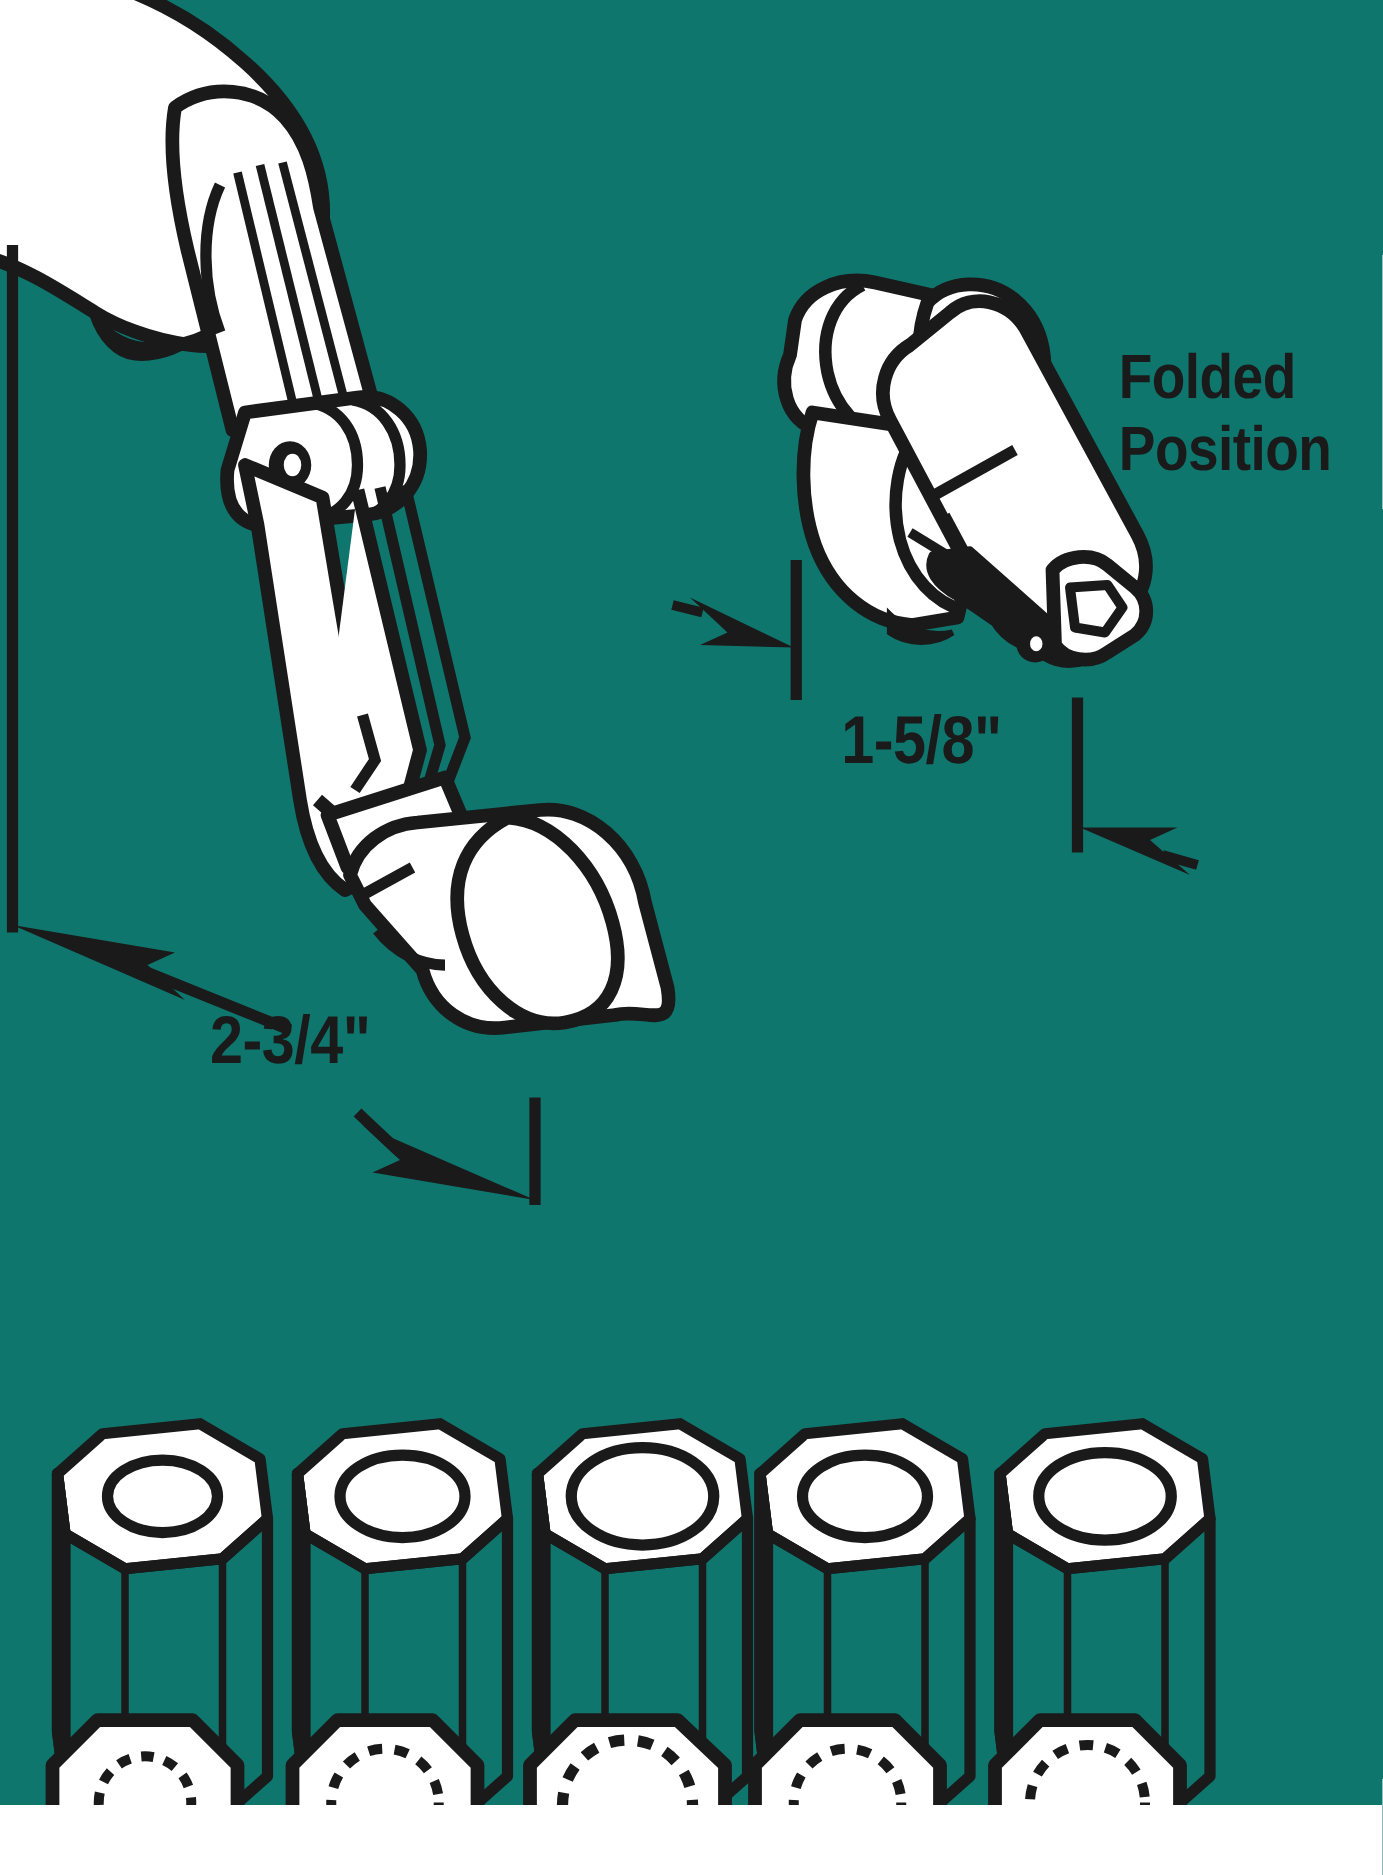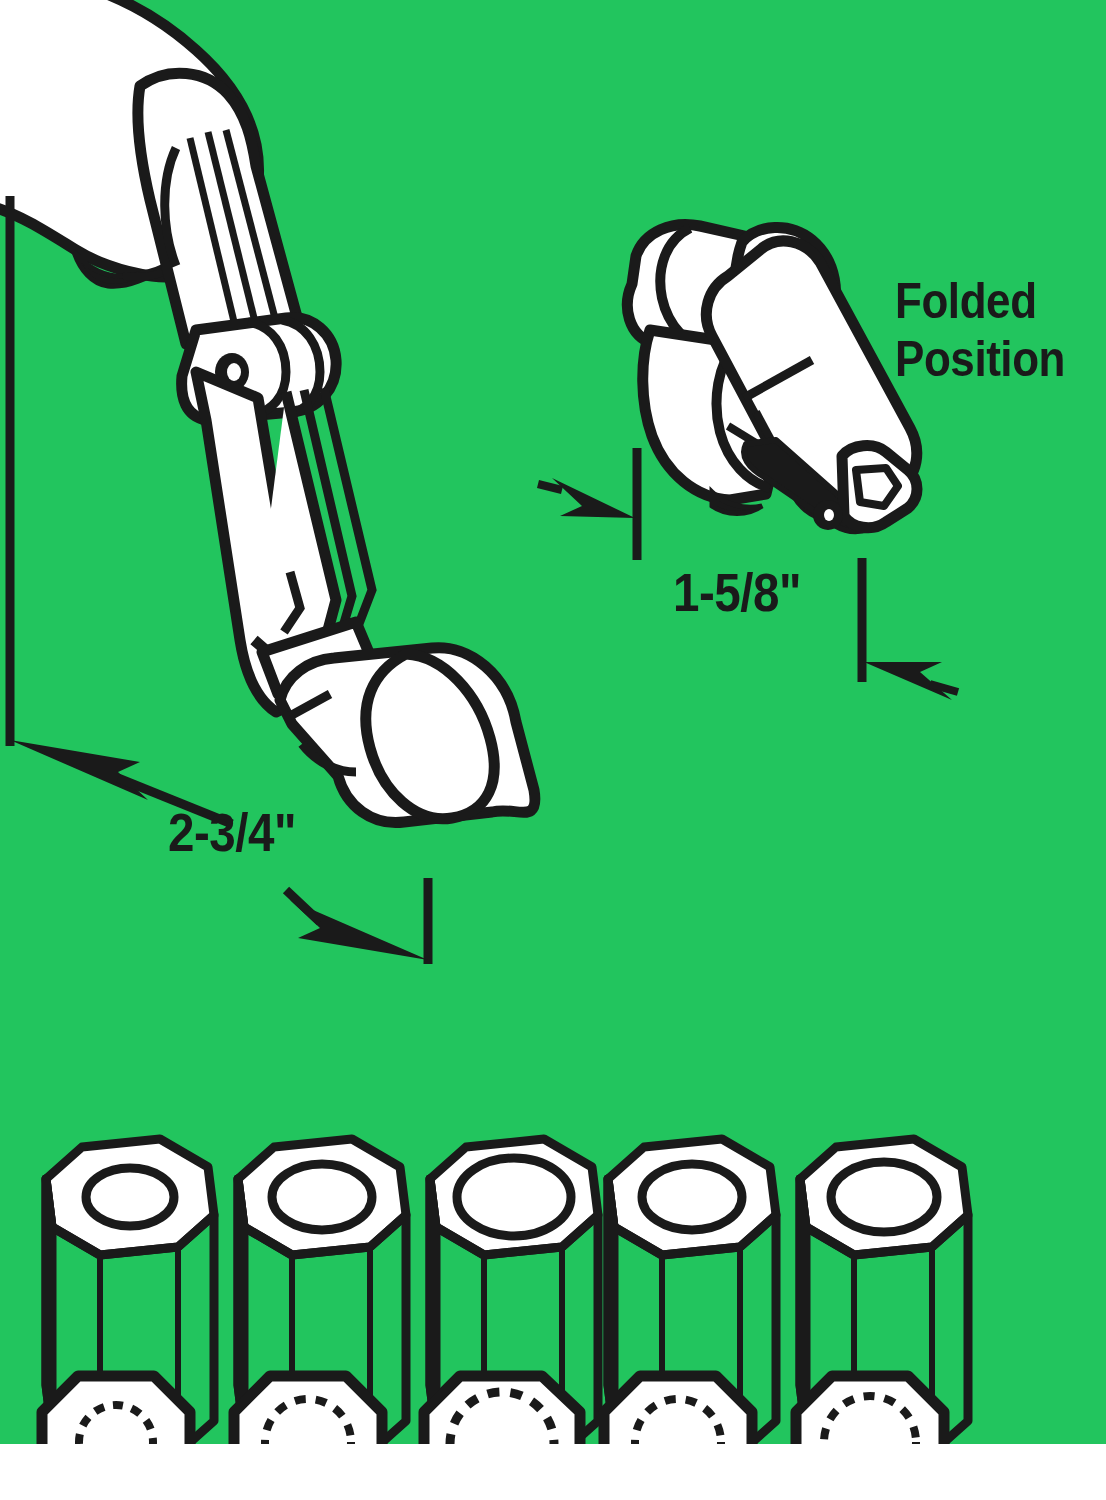--- a/index.html
+++ b/index.html
@@ -8,21 +8,21 @@
     padding: 0;
     background: #ffffff;
   }
   body {
     font-family: "Liberation Sans", sans-serif;
   }
   #page {
     position: relative;
     width: 1106px;
     height: 1444px;
-    background: #22c55e;
+    background: #0f766e;
     overflow: hidden;
   }
   #art {
     position: absolute;
     left: 0;
     top: 0;
     width: 1106px;
     height: 1500px;
   }
   .lbl {

